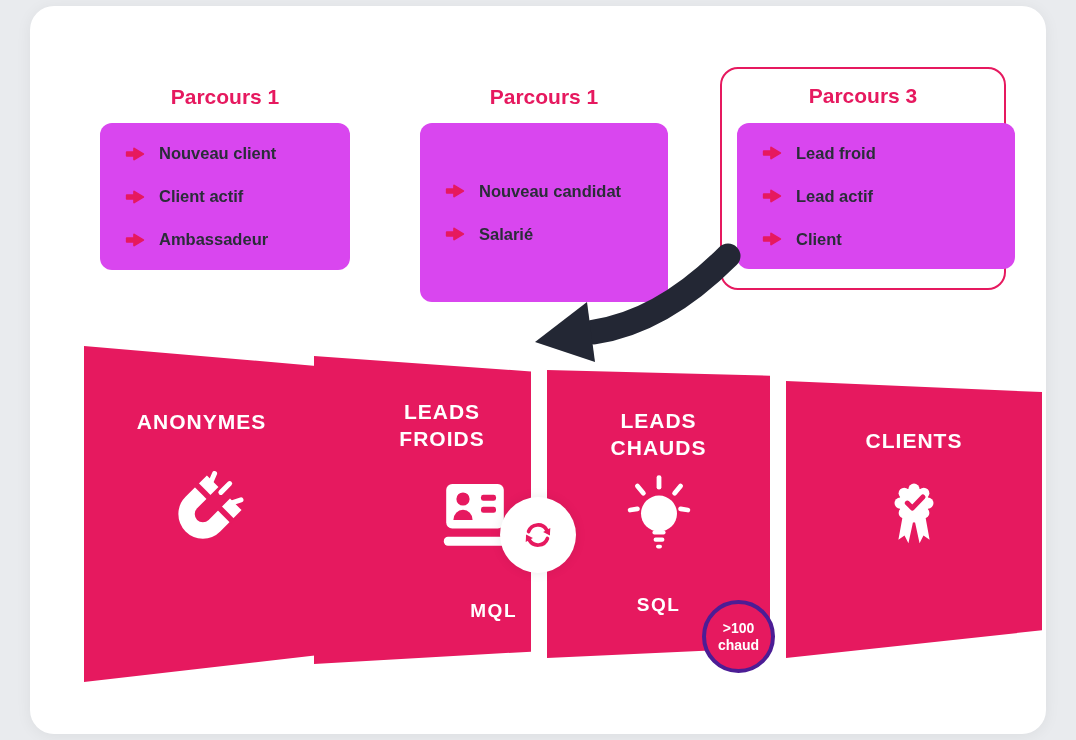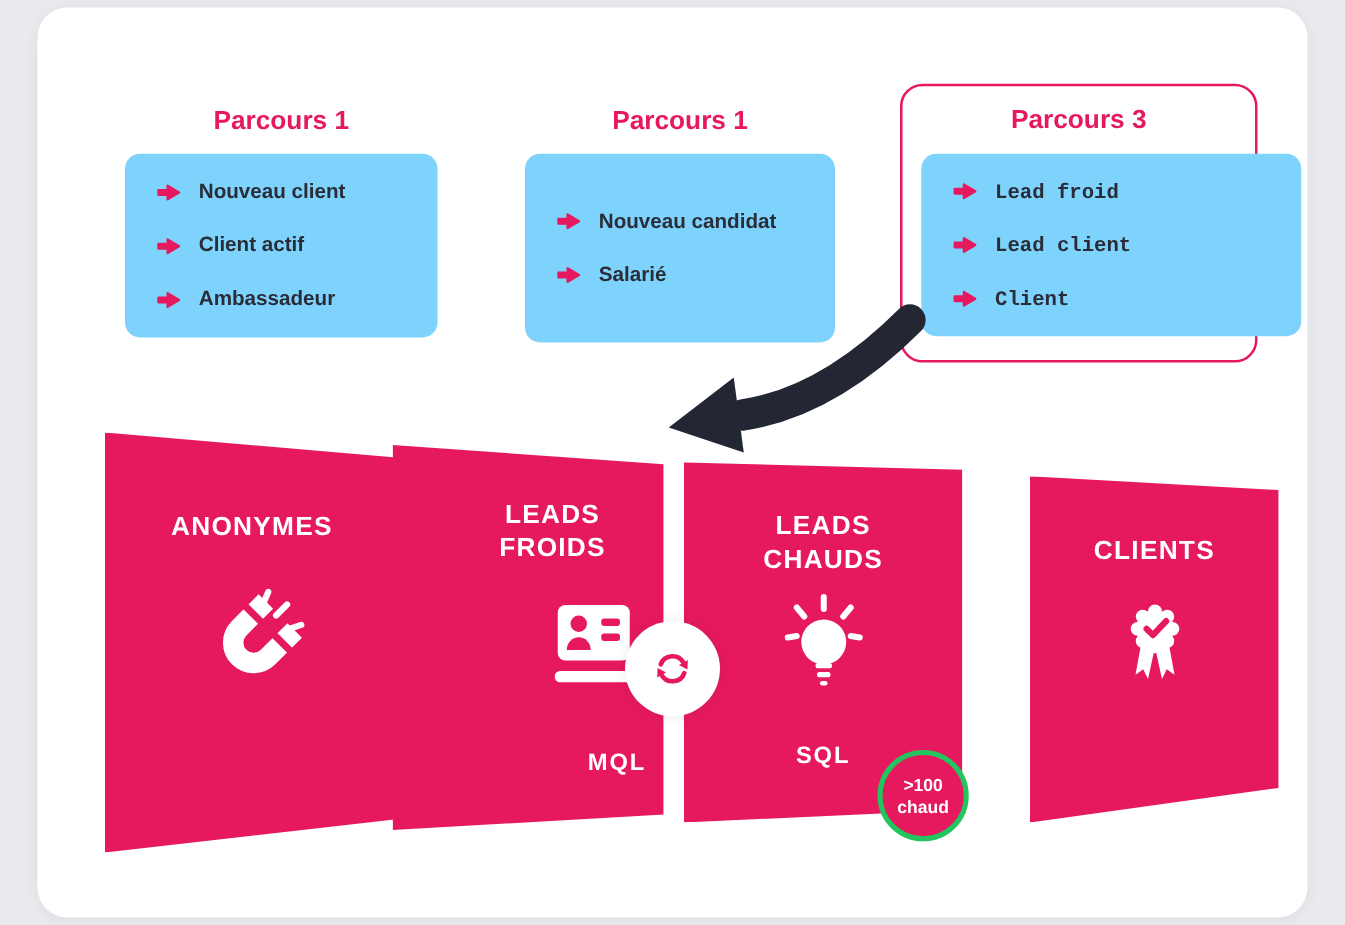--- a/index.html
+++ b/index.html
@@ -16,27 +16,27 @@
   }
   
   .parcours-title{
     position:absolute;font-size:21px;font-weight:bold;color:#e6195f;
     text-align:center;z-index:2;
   }
   .t1{left:100px;top:85px;width:250px;text-align:center;}
   .t2{left:420px;top:85px;width:248px;}
   .t3{left:720px;top:84px;width:286px;}
   .parcours-box{
-    position:absolute;background:#7dd3fc;border-radius:12px;
+    position:absolute;background:#d946ef;border-radius:12px;
     display:flex;flex-direction:column;justify-content:center;gap:21px;
     padding-left:24px;box-sizing:border-box;z-index:2;
   }
   .b1{left:100px;top:123px;width:250px;height:147px;}
-  .b2{left:420px;top:123px;width:248px;height:151px;}
-  .b3{left:737px;top:123px;width:304px;height:146px;font-family:Liberation Mono, monospace;}
+  .b2{left:420px;top:123px;width:248px;height:179px;}
+  .b3{left:737px;top:123px;width:278px;height:146px;}
   .highlight-box{
     position:absolute;left:720px;top:67px;width:286px;height:223px;
     background:#ffffff;border:2px solid #e6195f;border-radius:18px;
     box-sizing:border-box;z-index:1;
   }
   .p-item{display:flex;align-items:center;gap:13px;
     font-size:16.5px;font-weight:bold;color:#2a2d38;}
   .arrow-ic{flex:0 0 auto;}
   
   .big-arrow{position:absolute;left:498px;top:228px;z-index:4;}
@@ -45,41 +45,41 @@
     position:absolute;background:#e6195f;z-index:1;
     display:flex;flex-direction:column;align-items:center;
     box-sizing:border-box;padding:52px 14px 40px;
   }
   .panel-1{left:84px;top:346px;width:235px;height:336px;
     clip-path:polygon(0 0,100% 6%,100% 92%,0 100%);padding-top:62px;}
   .panel-2{left:314px;top:356px;width:217px;height:308px;
     clip-path:polygon(0 0,100% 5%,100% 96%,0 100%);padding-top:42px;align-items:flex-end;}
   .panel-3{left:547px;top:367px;width:223px;height:291px;
     clip-path:polygon(0 1%,100% 3%,100% 96.5%,0 100%);padding-top:40px;}
-  .panel-4{left:786px;top:381px;width:199px;height:277px;
-    clip-path:polygon(0 0,100% 4%,100% 90%,0 100%);padding-top:46px;margin-left:38px;}
+  .panel-4{left:786px;top:381px;width:256px;height:277px;
+    clip-path:polygon(0 0,100% 4%,100% 90%,0 100%);padding-top:46px;}
   .panel-title{
     font-size:21px;font-weight:bold;color:#ffffff;letter-spacing:1px;
     text-align:center;line-height:1.3;max-width:150px;
   }
   .panel-icon{flex:1;display:flex;align-items:center;justify-content:center;}
   .panel-sub{
     font-size:19px;font-weight:bold;color:#ffffff;letter-spacing:1.5px;
     height:24px;text-align:center;margin-top:24px;
   }
   
   .sync-circle{
     position:absolute;left:500px;top:497px;width:76px;height:76px;
     background:#ffffff;border-radius:50%;z-index:5;
     display:flex;align-items:center;justify-content:center;
     box-shadow:0 0 12px rgba(0,0,0,.08);
   }
   .points-badge{
     position:absolute;left:702px;top:600px;width:73px;height:73px;
-    border-radius:50%;background:#e6195f;border:4px solid #22c55e;
+    border-radius:50%;background:#e6195f;border:4px solid #4c1d95;
     box-sizing:border-box;z-index:6;color:#ffffff;
     display:flex;flex-direction:column;align-items:center;justify-content:center;
     font-weight:bold;font-size:14px;line-height:1.2;
   }
 </style>
 </head>
 <body>
 
 <div class="card"></div>
 
@@ -127,21 +127,21 @@
   <div class="p-item">
     <svg class="arrow-ic" width="22" height="22" viewBox="0 0 24 24">
         <path d="M3 10h8V6l10 6-10 6v-4H3z" fill="#e6195f" stroke="#e6195f" stroke-width="2" stroke-linejoin="round"></path>
       </svg>
     <span>Lead froid</span>
   </div>
   <div class="p-item">
     <svg class="arrow-ic" width="22" height="22" viewBox="0 0 24 24">
         <path d="M3 10h8V6l10 6-10 6v-4H3z" fill="#e6195f" stroke="#e6195f" stroke-width="2" stroke-linejoin="round"></path>
       </svg>
-    <span>Lead client</span>
+    <span>Lead actif</span>
   </div>
   <div class="p-item">
     <svg class="arrow-ic" width="22" height="22" viewBox="0 0 24 24">
         <path d="M3 10h8V6l10 6-10 6v-4H3z" fill="#e6195f" stroke="#e6195f" stroke-width="2" stroke-linejoin="round"></path>
       </svg>
     <span>Client</span>
   </div>
 </div>
 
 <svg class="big-arrow" width="270" height="140" viewBox="0 0 270 140">

